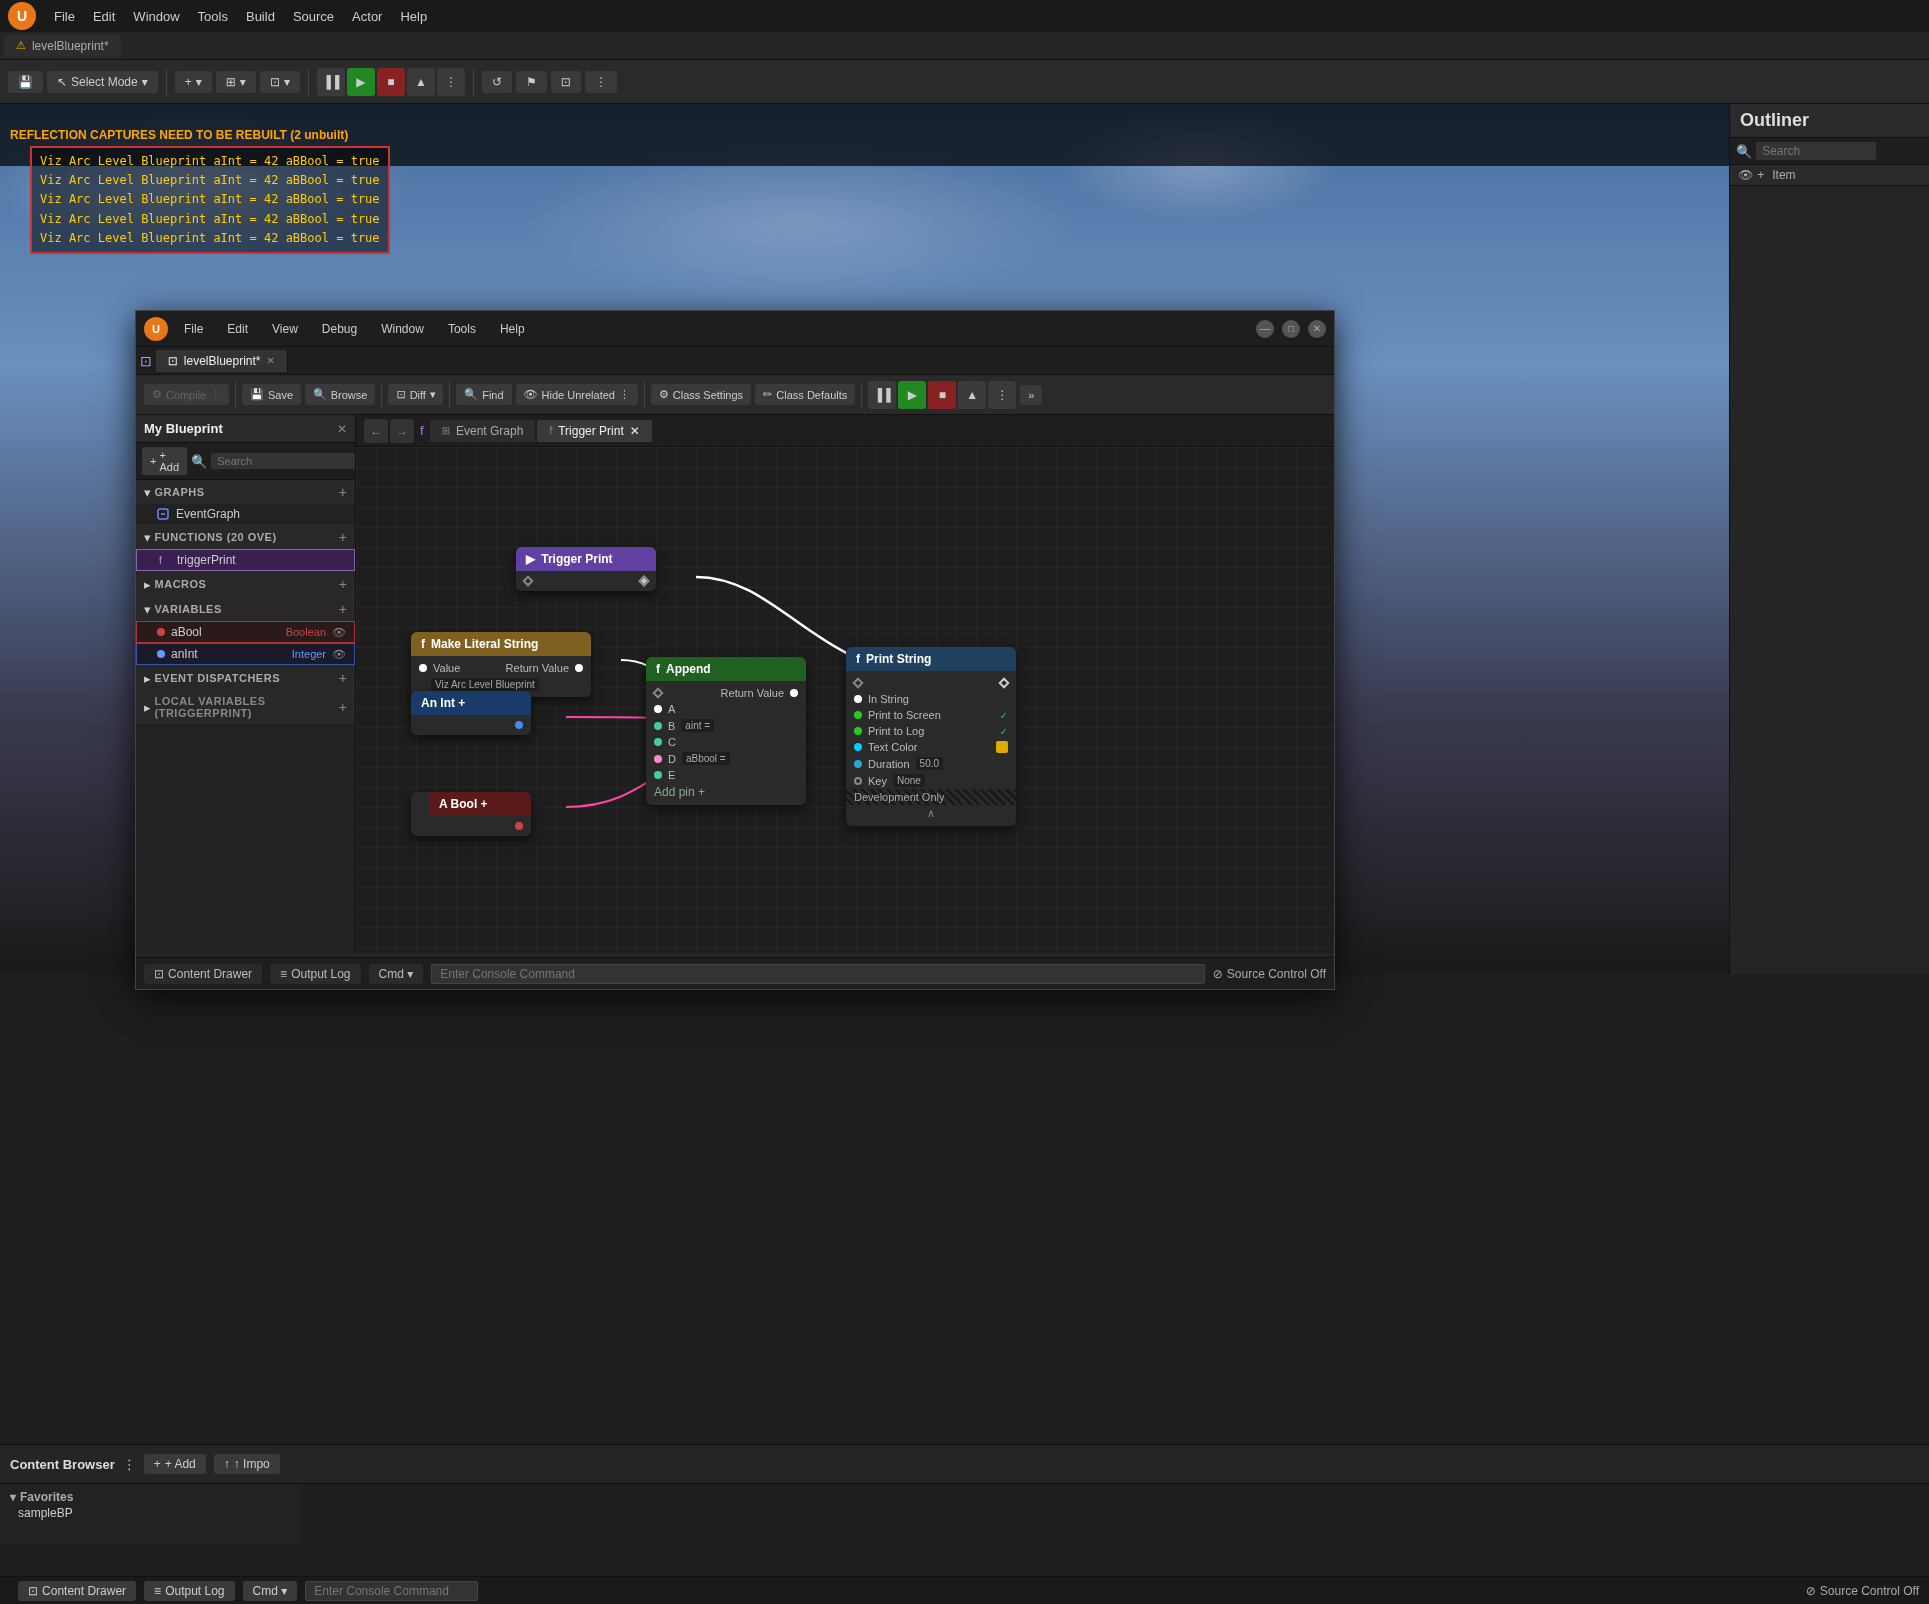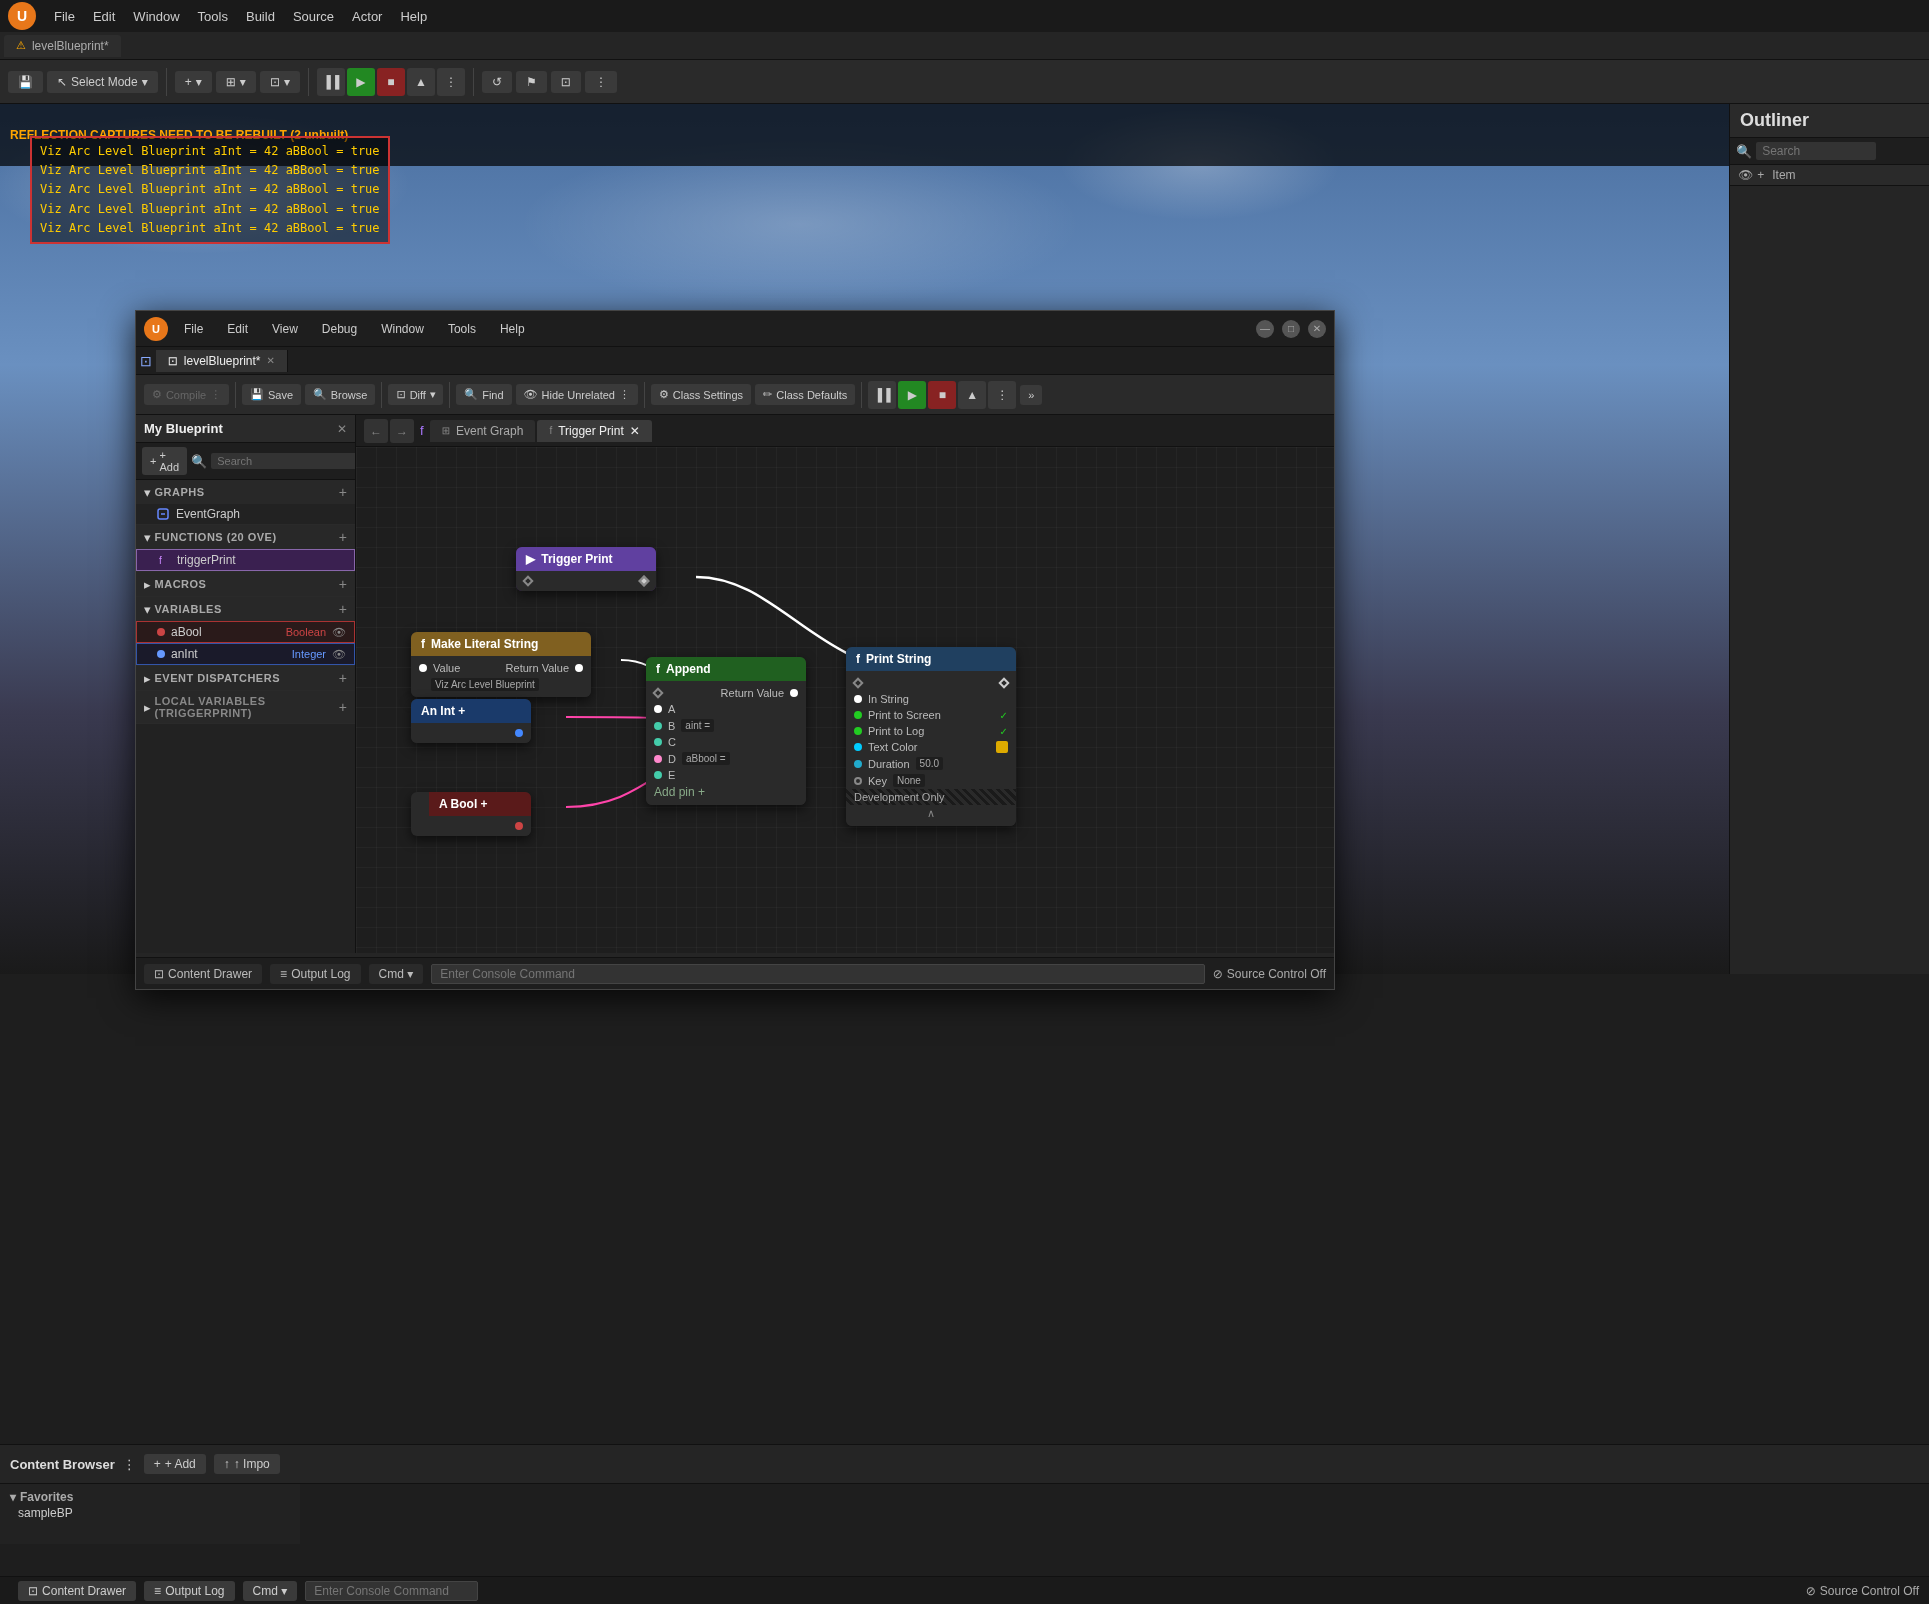--- a/index.html
+++ b/index.html
@@ -123,21 +123,21 @@
       padding: 24px 10px;
       background: rgba(0,0,0,0.7);
       color: #ffa500;
       font-size: 12px;
       font-weight: bold;
     }
 
     
     .debug-log {
       position: absolute;
-      top: 136px; left: 30px;
+      top: 146px; left: 30px;
       border: 2px solid #cc3333;
       padding: 4px 8px;
       background: rgba(0,0,0,0.5);
     }
     .debug-log-line {
       color: #ffcc00;
       font-size: 12px;
       line-height: 1.6;
       font-family: monospace;
     }
@@ -1097,21 +1097,21 @@
               <span class="pin-label">Value</span>
               <span style="margin-left:auto;" class="pin-label">Return Value</span>
               <div class="node-pin white-pin"></div>
             </div>
             <div class="node-pin-row" style="padding-left:20px;">
               <span class="pin-value">Viz Arc Level Blueprint</span>
             </div>
           </div>
         </div>
 
-        <div class="node node-an-int" style="left:55px;top:252px;min-width:120px;">
+        <div class="node node-an-int" style="left:55px;top:244px;min-width:120px;">
           <div class="node-header" style="background:#1a3a6a;">
             <span>An Int +</span>
           </div>
           <div class="node-body">
             <div class="node-pin-row">
               <span class="pin-label"> </span>
               <div style="margin-left:auto;">
                   <div class="node-pin blue-pin"></div>
                 </div>
             </div>

